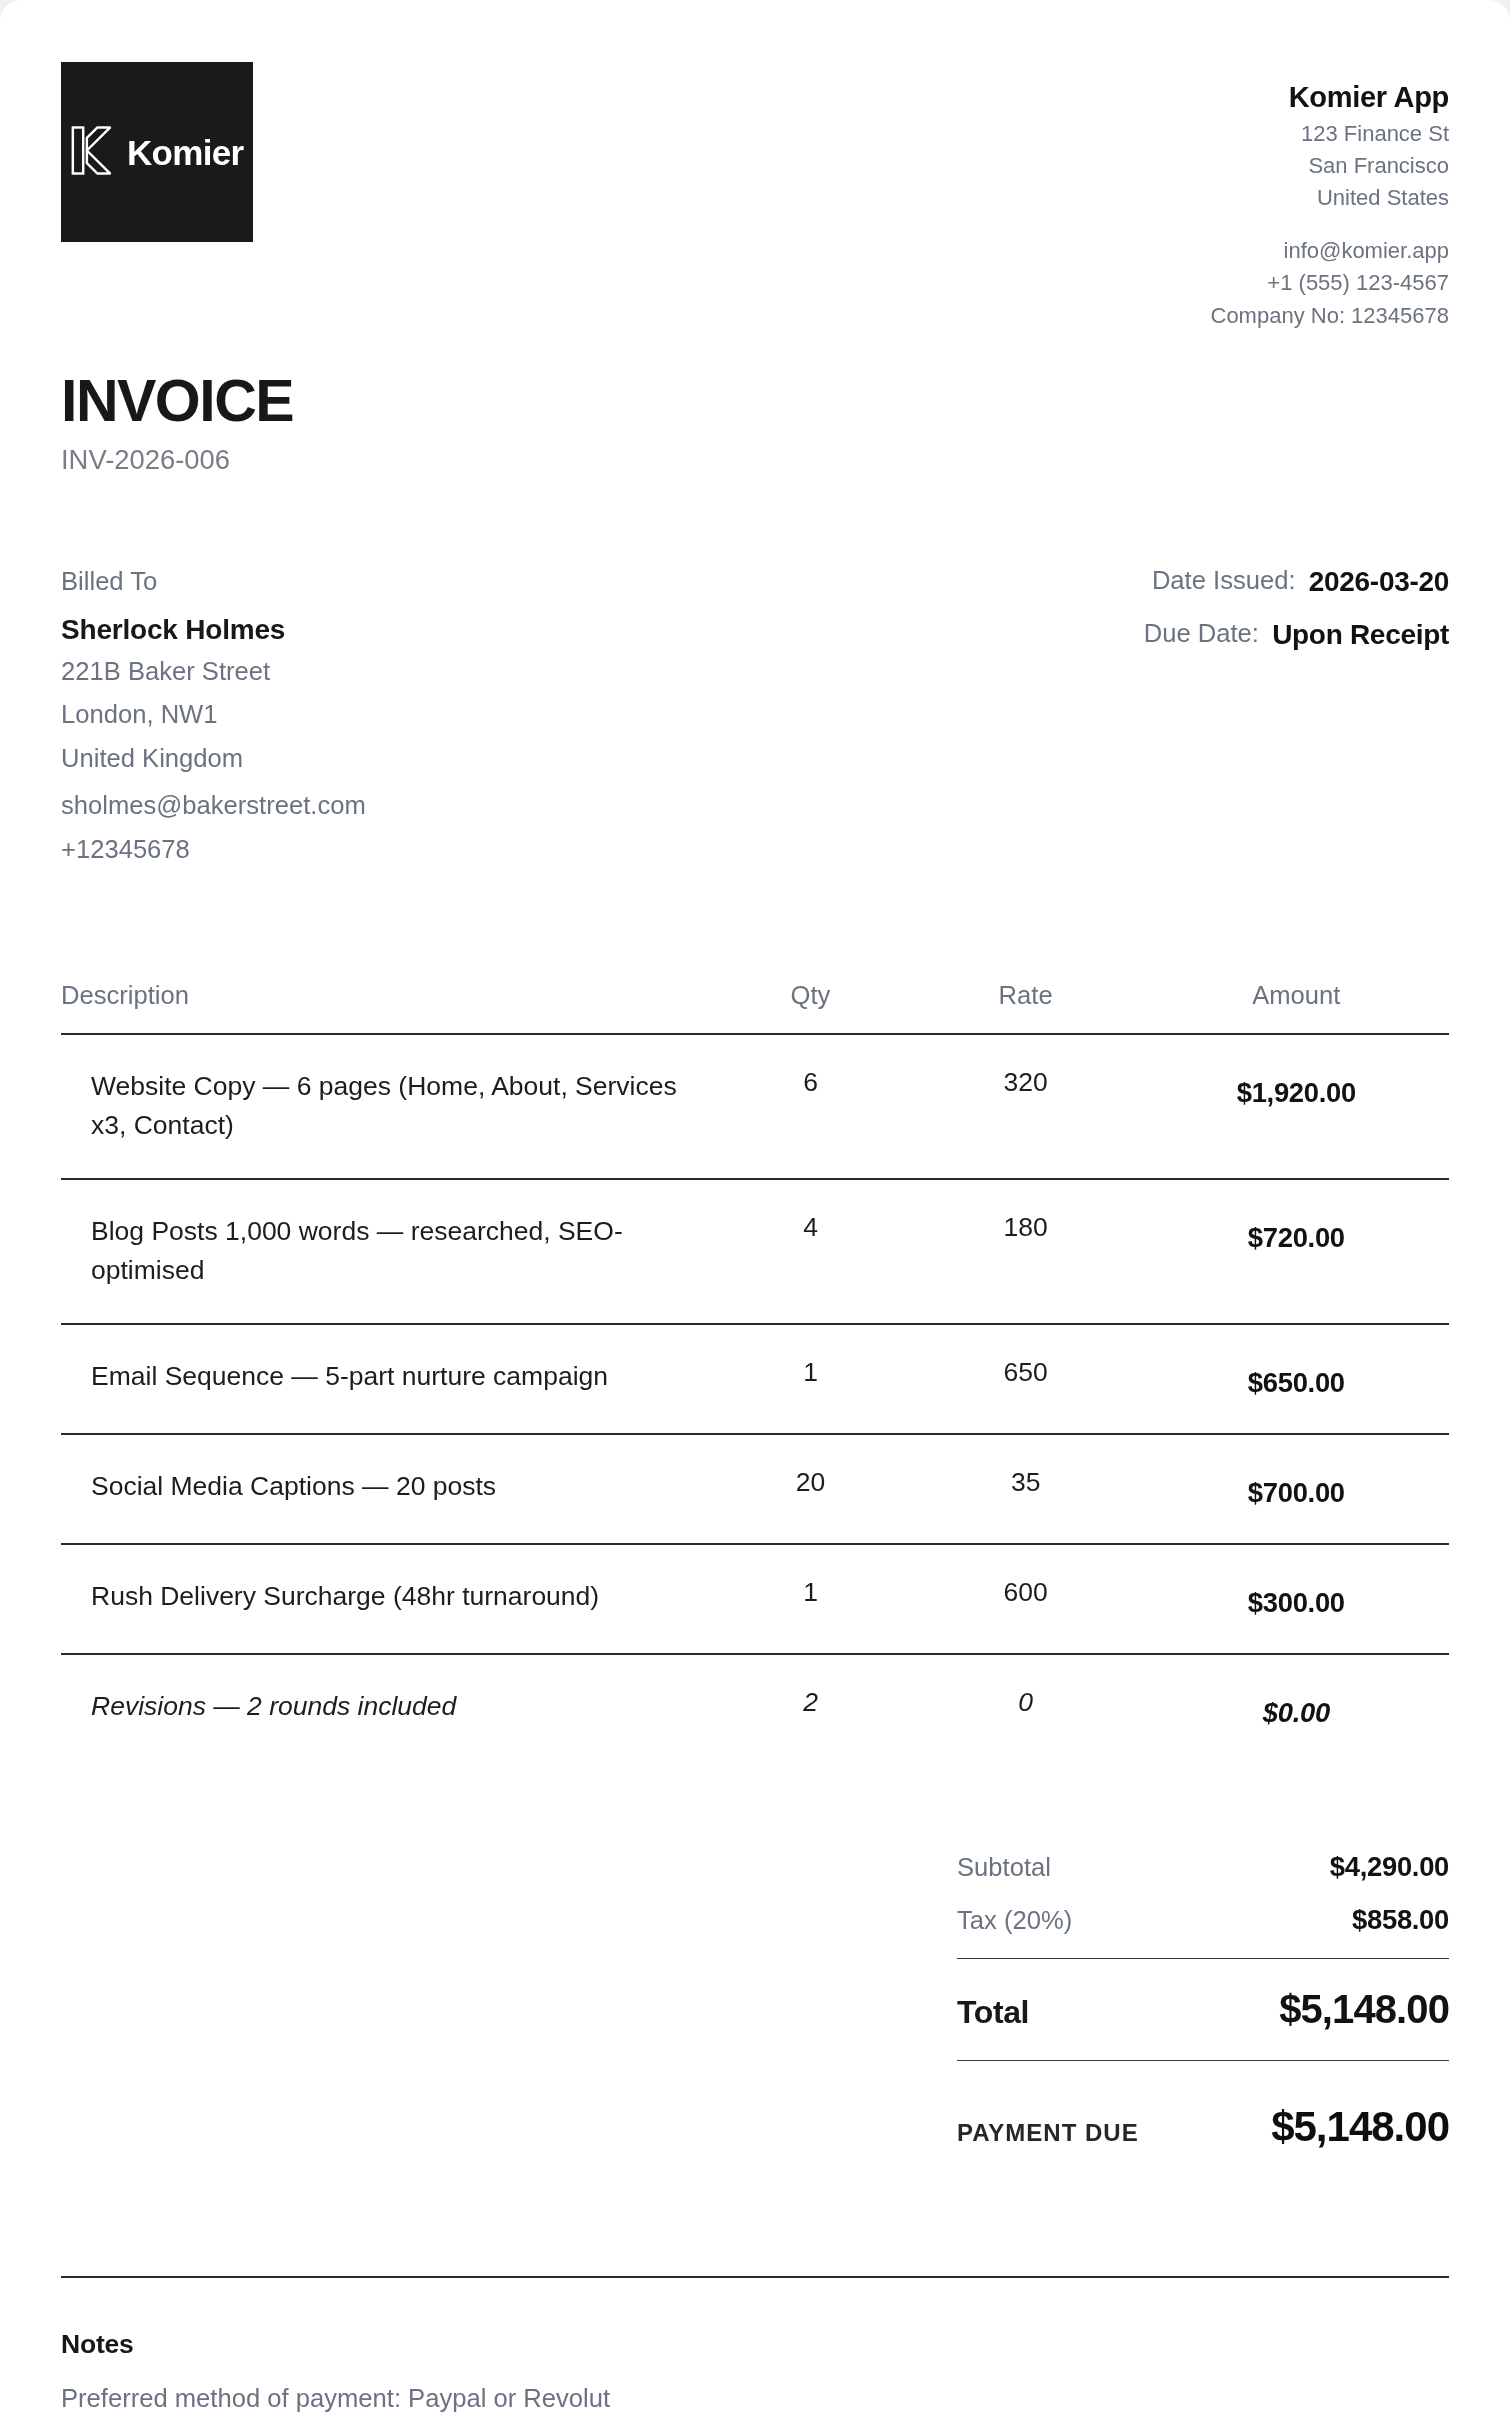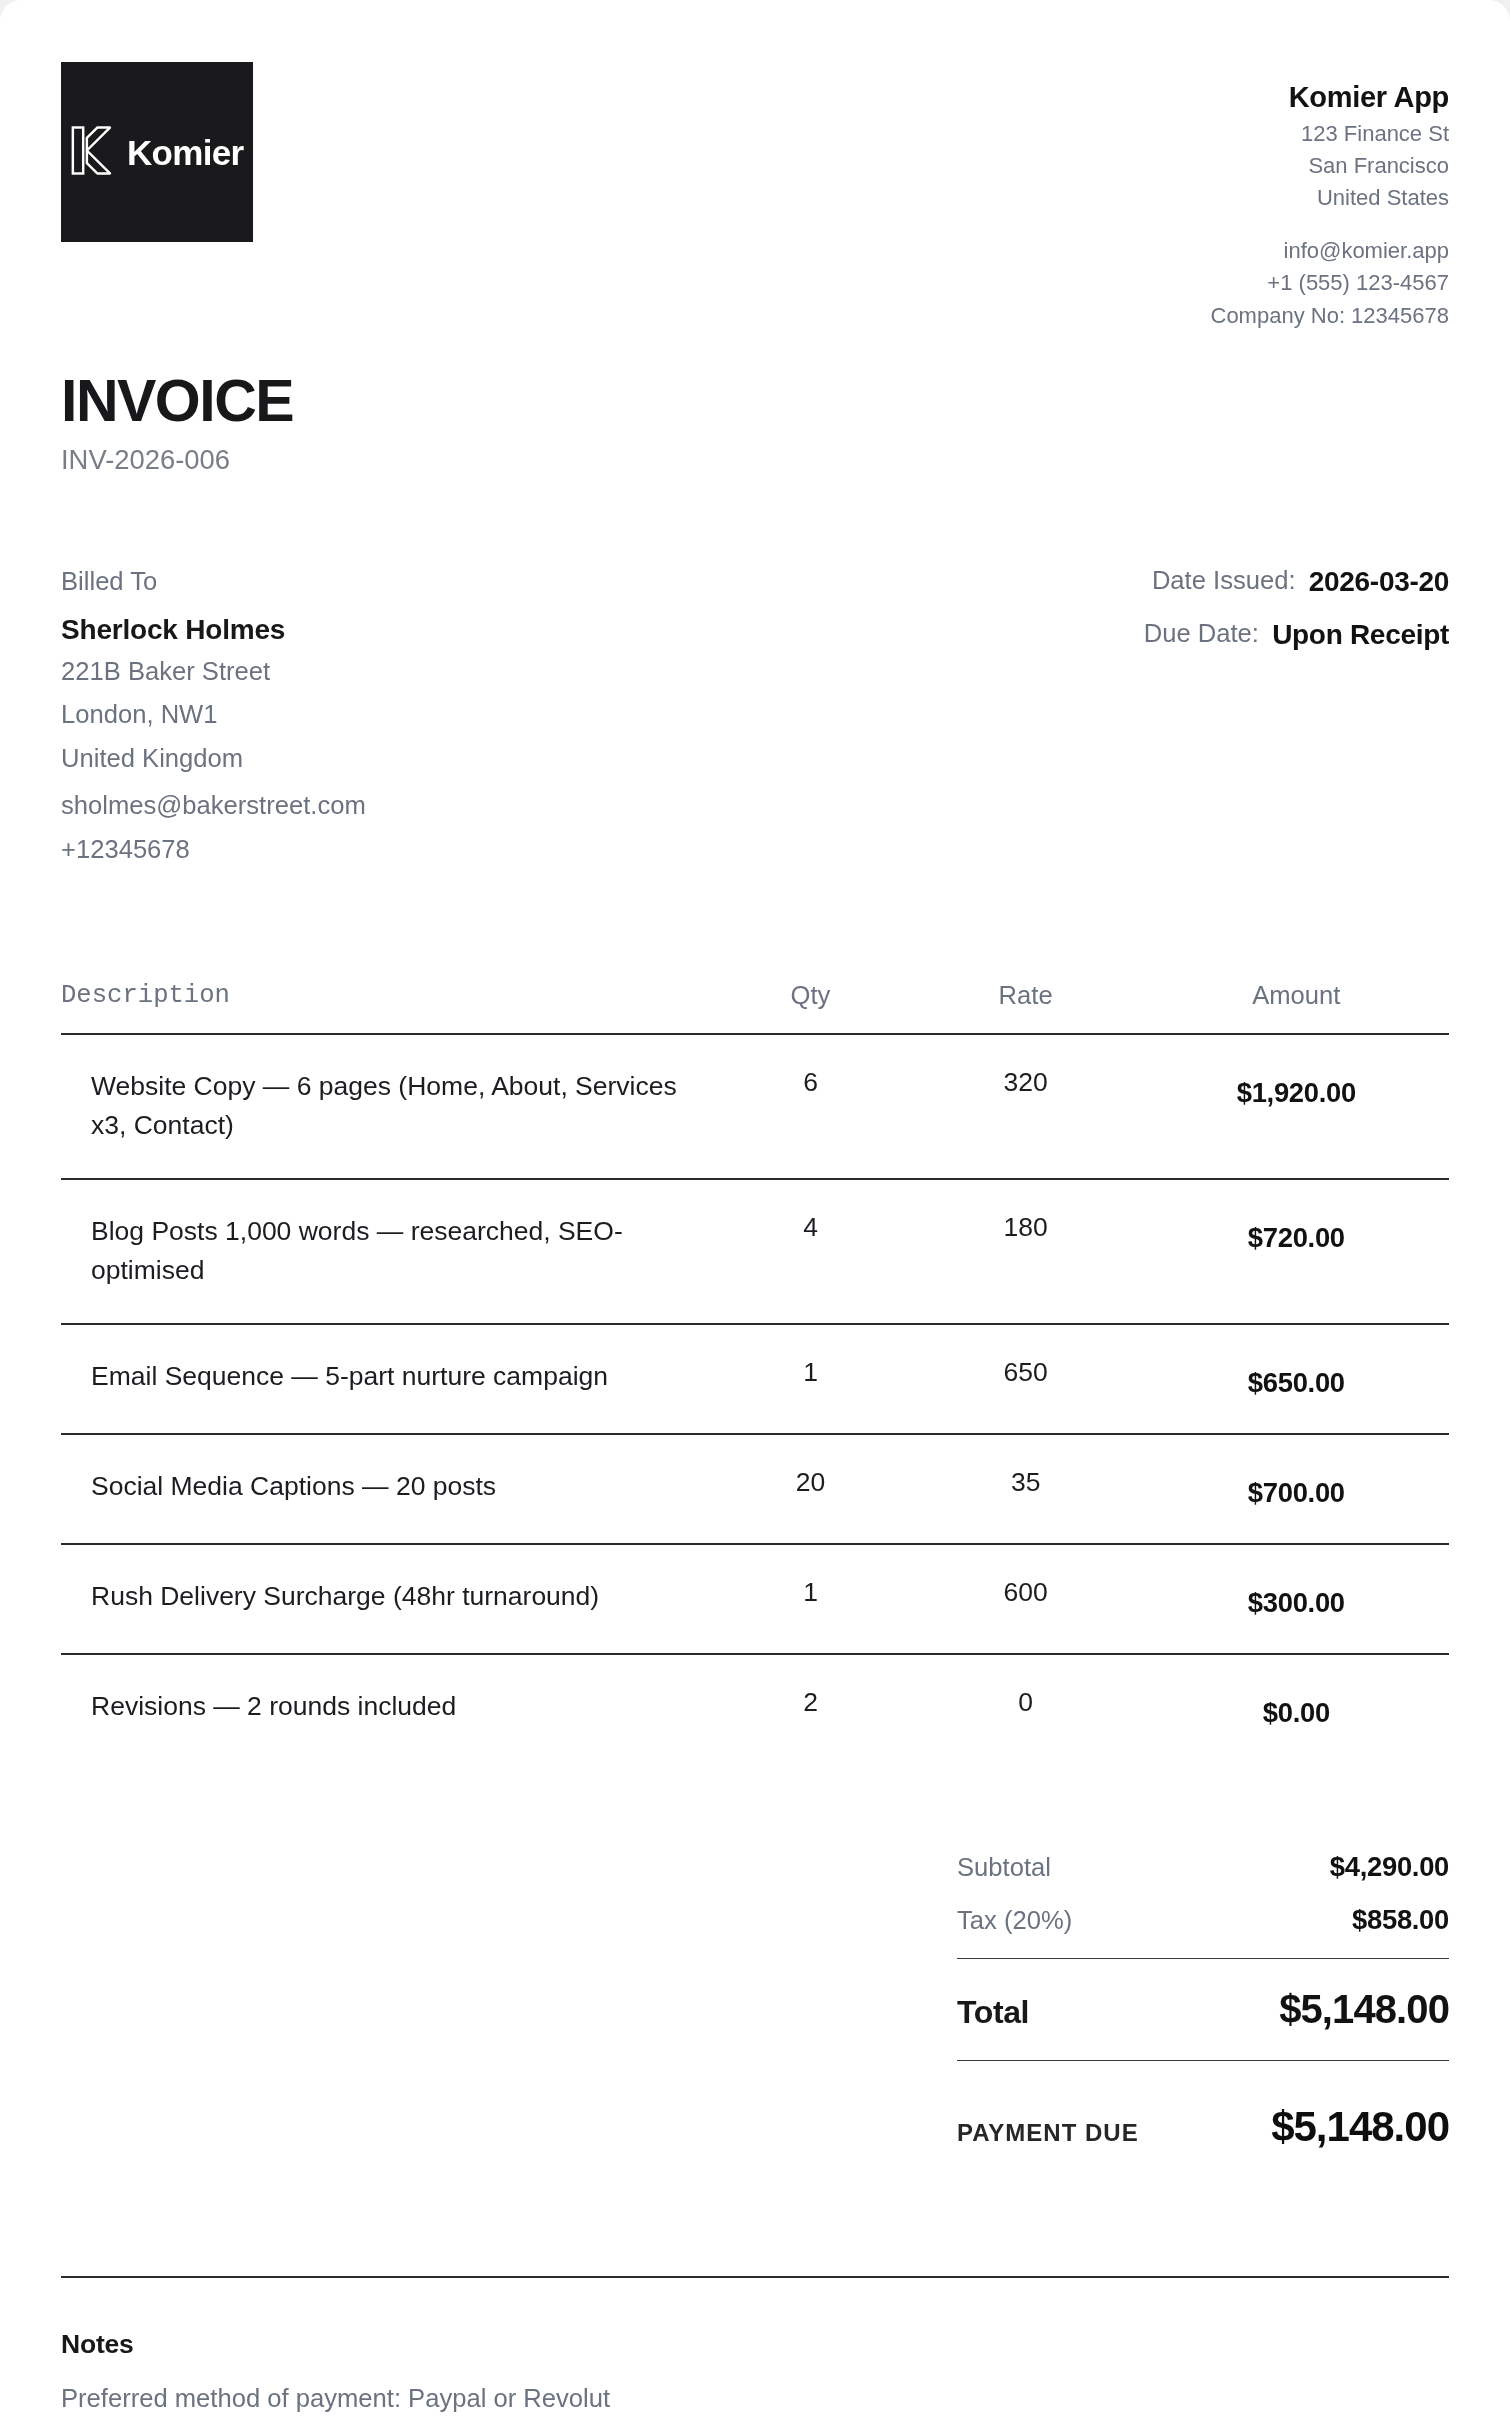--- a/index.html
+++ b/index.html
@@ -142,31 +142,31 @@
     width: 100%;
     border-collapse: collapse;
   }
   .items-table th {
     font-size: 25.6px;
     font-weight: normal;
     color: #6b7280;
     padding: 0 0 23px 0;
     border-bottom: 2.8px solid #2b2b2e;
   }
-  .col-desc { text-align: left; width: 47%; font-family: Liberation Mono, monospace; }
+  .col-desc { text-align: left; width: 47%; }
   .col-qty  { text-align: center; width: 14%; }
   .col-rate { text-align: center; width: 17%; }
   .col-amt  { text-align: center; width: 22%; }
 
   .items-table td {
     border-bottom: 2.8px solid #2b2b2e;
     padding: 32px 0 34px 0;
     vertical-align: top;
   }
-  .items-table tbody tr:last-child td { border-bottom: none; }
+  .items-table tbody tr:last-child td { border-bottom: none; font-style: italic; }
 
   .cell-desc {
     font-size: 26.5px;
     color: #1c1d21;
     line-height: 1.45;
     max-width: 530px;
     padding-left: 30px !important;
   }
   .cell-qty, .cell-rate {
     font-size: 26.5px;

